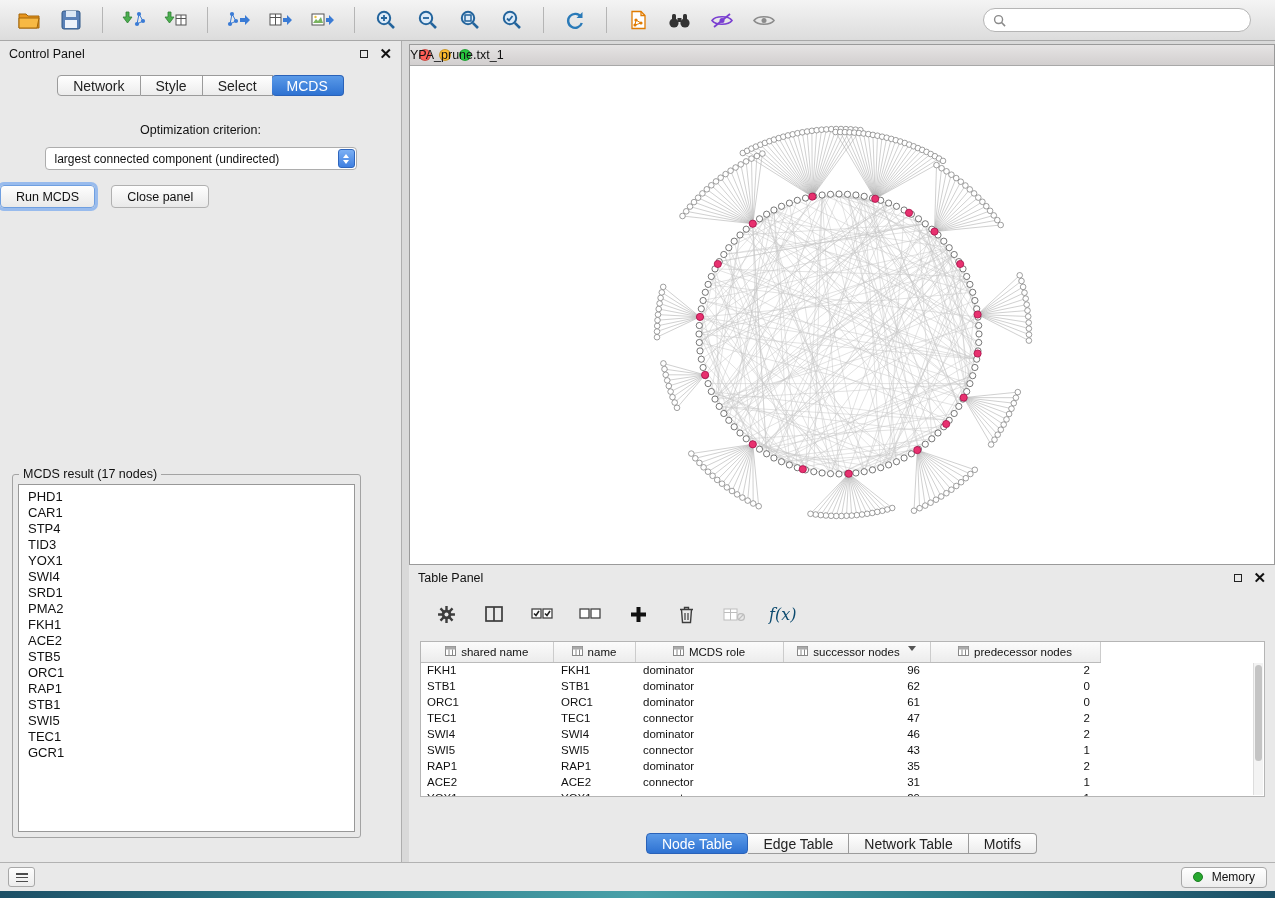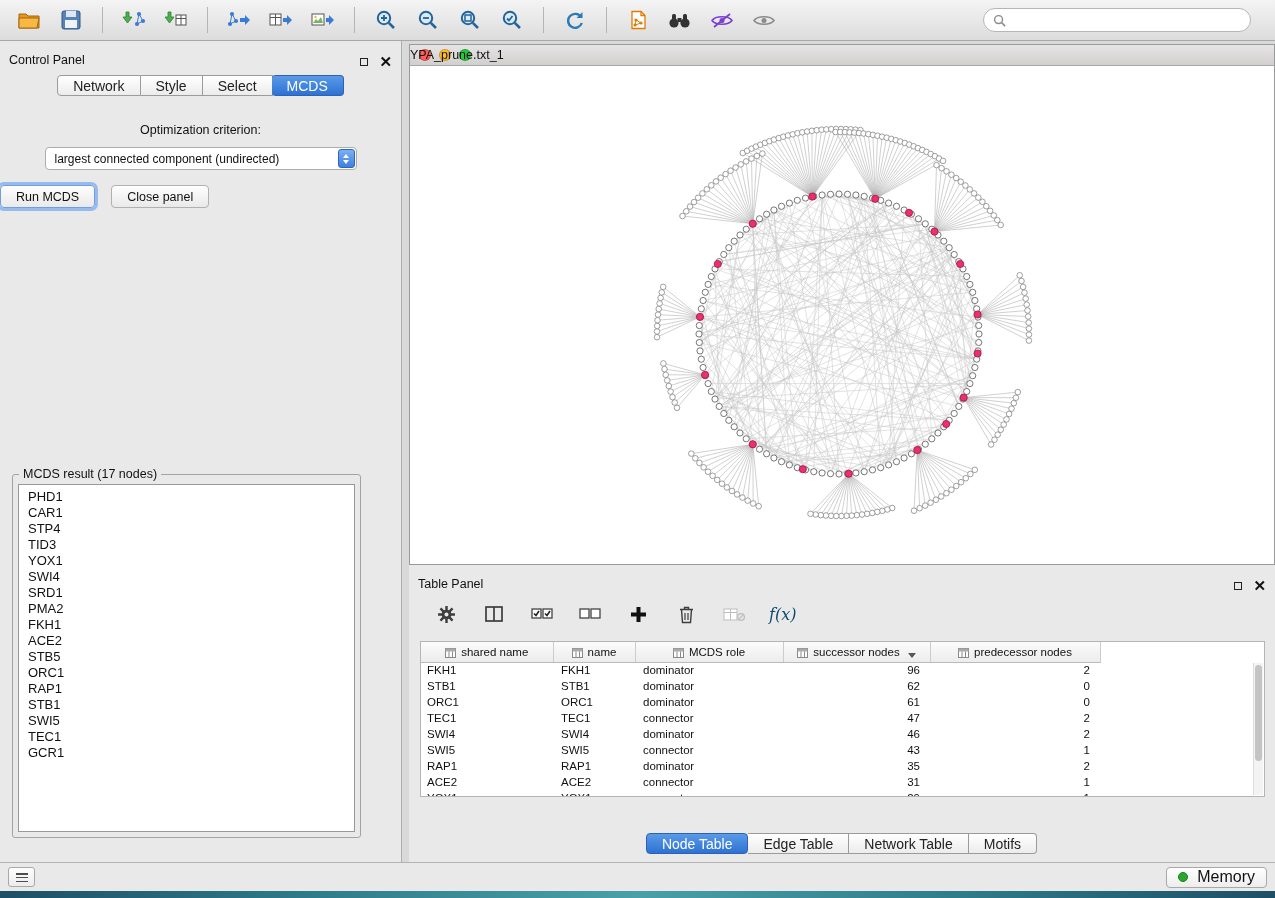--- a/index.html
+++ b/index.html
@@ -8,21 +8,21 @@
 
   
   #toolbar{position:absolute;left:0;top:0;width:1275px;height:41px;background:linear-gradient(#f4f4f4,#dcdcdc);border-bottom:1px solid #a8a8a8;display:flex;align-items:center;padding:0 10px;gap:4px}
   .tbtn{width:38px;height:32px;border:none;background:transparent;display:flex;align-items:center;justify-content:center;border-radius:4px;cursor:default}
   .tsep{width:1px;height:26px;background:#b5b5b5;margin:0 8px}
   #searchbox{margin-left:auto;margin-right:14px;width:268px;height:24px;background:#fff;border:1px solid #b5b5b5;border-radius:12px;display:flex;align-items:center;padding:0 9px;gap:6px}
   #searchbox input{border:none;outline:none;flex:1;font-size:12px;font-family:"Liberation Sans",sans-serif;background:transparent}
 
   
   #control-panel{position:absolute;left:0;top:41px;width:402px;height:821px;background:#e9e9e9;border-right:1px solid #aeaeae}
-  .panel-title{height:26px;display:flex;align-items:flex-end;padding:0 9px;font-size:12.5px}
+  .panel-title{height:26px;display:flex;align-items:center;padding:0 9px;font-size:12.5px}
   .wctrls{margin-left:auto;display:flex;align-items:center;gap:11px}
   .wbox{width:8px;height:8px;border:1.3px solid #222;display:inline-block}
   .wx{font-size:15px;font-weight:bold;line-height:10px;color:#111}
   .seg{display:flex;justify-content:center}
   .seg .tab{height:21px;padding:0 15px;font-size:14px;display:flex;align-items:center;background:linear-gradient(#ffffff,#ececec);border:1px solid #9b9b9b;border-left:none;color:#222;cursor:default}
   .seg .tab:first-child{border-left:1px solid #9b9b9b;border-radius:4px 0 0 4px}
   .seg .tab:last-child{border-radius:0 4px 4px 0}
   .seg .tab.active{background:linear-gradient(#5a9ae8,#2e72d2);border-color:#2a62b8;color:#fff;border-radius:4px;margin-left:-1px}
   #cp-tabs{margin-top:8px}
   #opt-label{margin-top:27px;text-align:center;font-size:12.5px}
@@ -49,34 +49,34 @@
   #net-body{position:relative;width:864px;height:498px;background:#fff;overflow:hidden}
 
   
   #table-panel{position:absolute;left:409px;top:565px;width:866px;height:297px;background:#e9e9e9}
   #tp-toolbar{height:46px;display:flex;align-items:center;gap:22px;padding-left:24px}
   .tpbtn{border:none;background:transparent;display:flex;align-items:center;justify-content:center;width:26px;height:26px}
   .fx{font-family:"DejaVu Serif",serif;font-style:italic;color:#0c4a6e;font-size:16px}
   #table-container{position:absolute;left:11px;top:76px;width:845px;height:156px;background:#fff;border:1px solid #b5b5b5;overflow:hidden}
   #node-table{border-collapse:collapse;table-layout:fixed;font-size:11.5px}
   #node-table th{height:20px;background:linear-gradient(#fbfbfb,#ececec);border-right:1px solid #ccc;border-bottom:1px solid #bbb;font-weight:normal;padding:0 2px;white-space:nowrap;overflow:hidden}
-  .thw{display:flex;align-items:flex-end;justify-content:center;gap:5px}
+  .thw{display:flex;align-items:flex-start;justify-content:center;gap:5px}
   #node-table td{height:16px;padding:0 10px 0 8px;white-space:nowrap;overflow:hidden}
   #node-table td:first-child{padding-left:6px}
   #node-table td.num{text-align:right}
   .sarr{width:0;height:0;border-left:4px solid transparent;border-right:4px solid transparent;border-top:5px solid #555;display:inline-block;margin-left:3px}
   #tbl-scrollbar{position:absolute;right:1px;top:21px;bottom:1px;width:10px;background:#f3f3f3;border-left:1px solid #ddd}
   #tbl-thumb{position:absolute;left:1px;right:1px;top:2px;height:96px;background:#c4c4c4;border-radius:5px}
   #tp-tabs{position:absolute;left:0;right:0;bottom:8px}
 
   
   #status-bar{position:absolute;left:0;top:862px;width:1275px;height:29px;background:#e9e9e9;border-top:1px solid #b2b2b2;display:flex;align-items:center;padding:0 8px}
   #menu-btn{width:27px;height:20px;border:1px solid #a8a8a8;border-radius:3px;background:linear-gradient(#fdfdfd,#ececec);display:flex;align-items:center;justify-content:center}
   .hamburger{width:12px;height:9px;background:repeating-linear-gradient(#4c4c4c 0 1.6px,transparent 1.6px 3.8px)}
-  #memory-btn{margin-left:auto;height:21px;border:1px solid #a8a8a8;border-radius:4px;background:linear-gradient(#ffffff,#ededed);display:flex;align-items:center;gap:9px;padding:0 11px;font-size:16px}
+  #memory-btn{margin-left:auto;height:21px;border:1px solid #a8a8a8;border-radius:4px;background:linear-gradient(#ffffff,#ededed);display:flex;align-items:center;gap:9px;padding:0 11px;font-size:12px}
   .greendot{width:10px;height:10px;border-radius:50%;background:#27a82f;border:1px solid #1d7d23}
   #desktop-strip{position:absolute;left:0;top:891px;width:1275px;height:7px;background:linear-gradient(90deg,#1d4f66,#2e7d8a 25%,#49a0a8 50%,#2e7d8a 75%,#1d4f66)}
 </style>
 </head>
 <body>
 
 <div id="toolbar">
   <button class="tbtn">
     <svg width="24" height="20" viewBox="0 0 24 20">
         <path d="M2 4h7l2 2h11v12H2z" fill="#e8951d" stroke="#a56708"></path>

